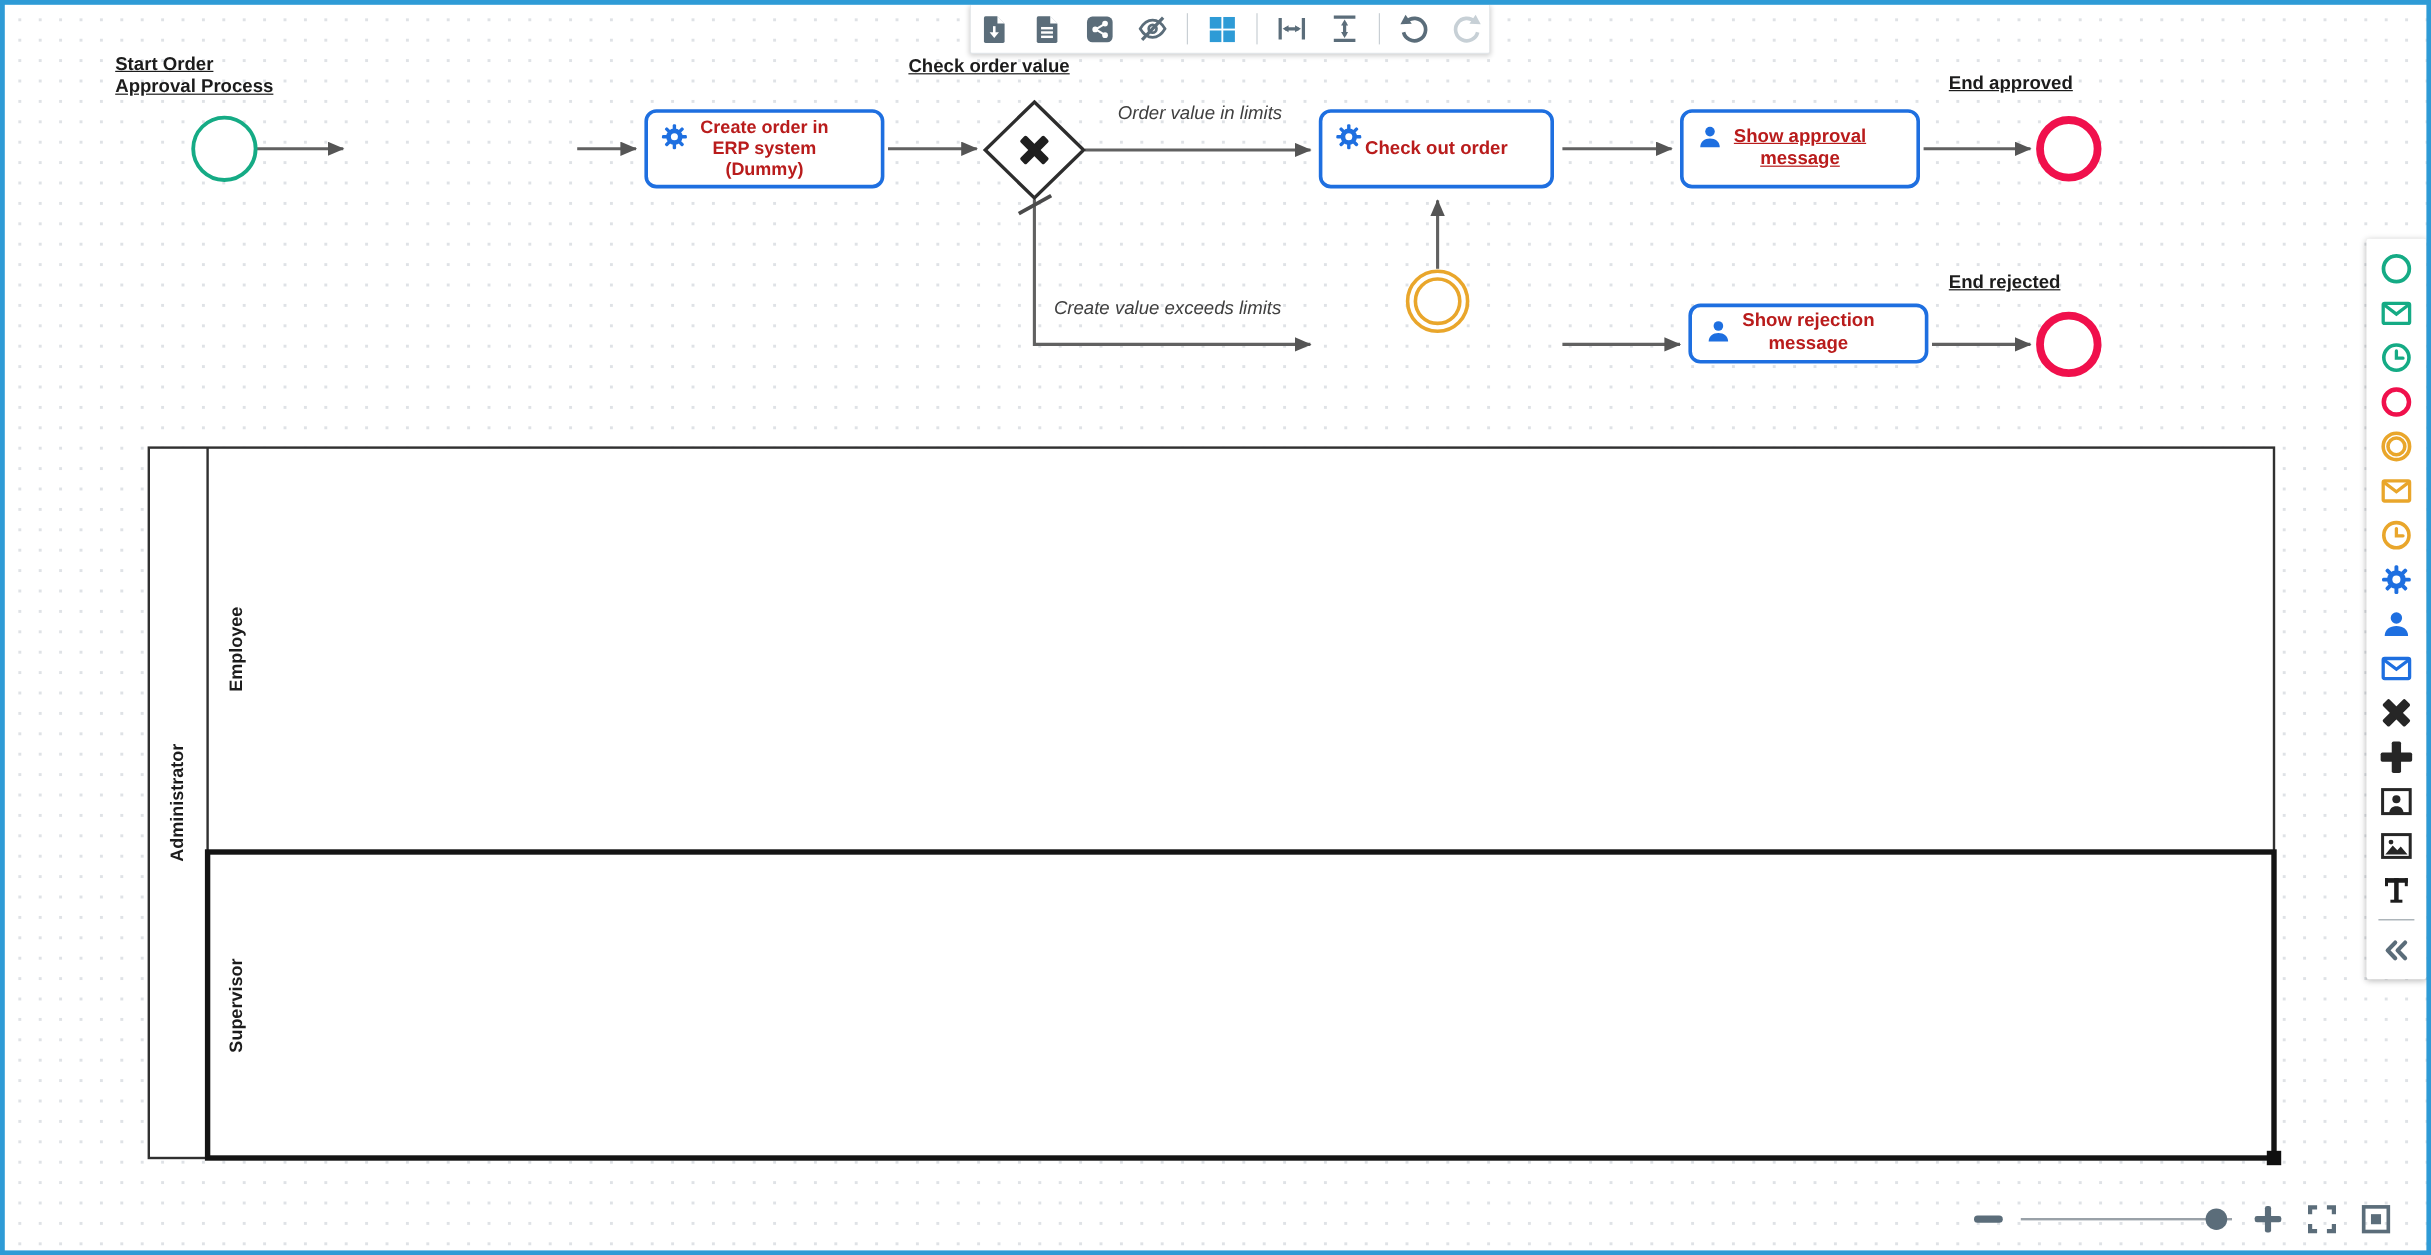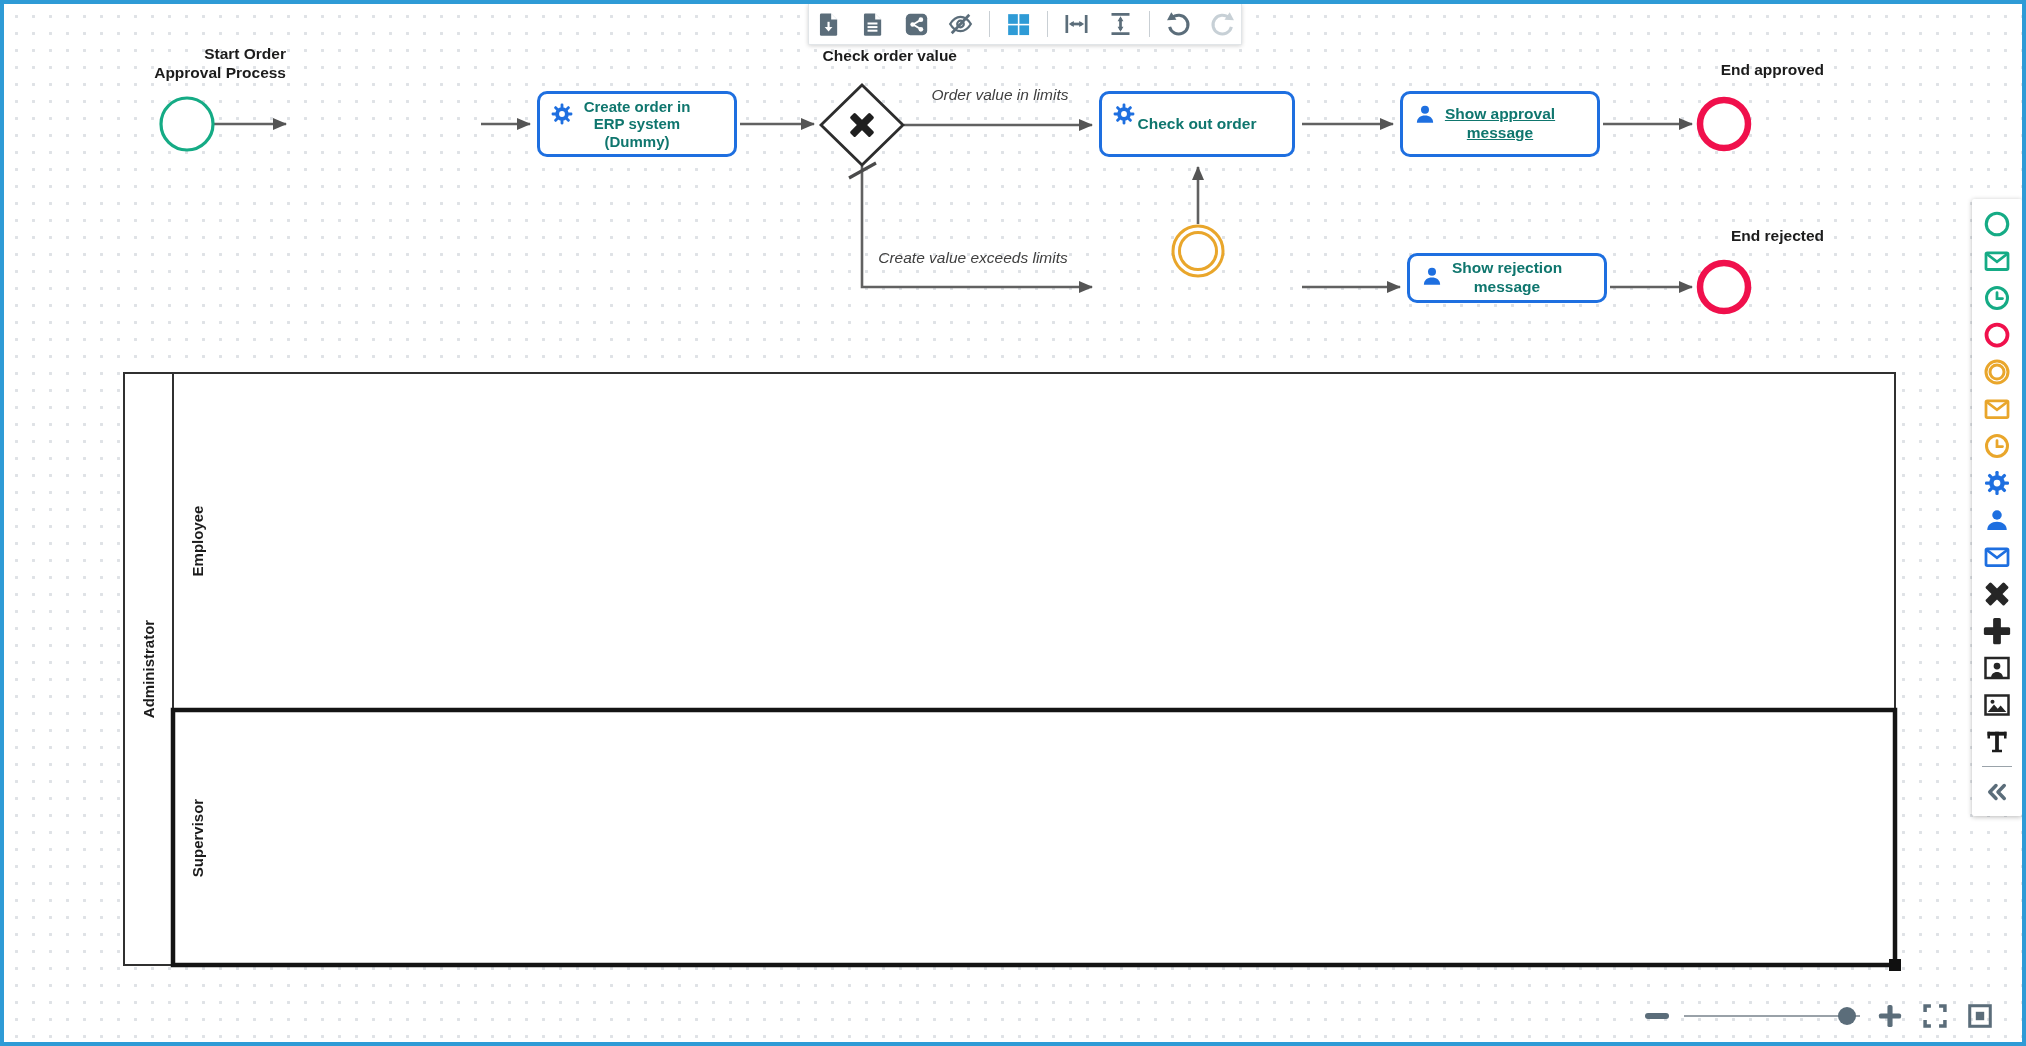--- a/index.html
+++ b/index.html
@@ -7,25 +7,25 @@
   .app{position:absolute;inset:0;width:2026px;height:1046px;}
   .canvas{position:absolute;inset:0;background:#fff;
     background-image:radial-gradient(#dfe2e6 1.4px,transparent 1.6px);
     background-size:17px 17px;background-position:8px 8px;}
   .frame{position:absolute;inset:0;border:4px solid #2e9bd6;pointer-events:none;z-index:60;}
   svg.layer{position:absolute;left:0;top:0;z-index:1;}
   svg.layer.top{z-index:4;pointer-events:none;}
   
   .task{position:absolute;box-sizing:border-box;background:#fff;border:3px solid #1e6fe0;
     border-radius:10px;display:flex;align-items:center;justify-content:center;text-align:center;
-    font-weight:700;font-size:15.5px;color:#0f766e;line-height:1.22;white-space:pre-line;z-index:3;}
+    font-weight:700;font-size:15.5px;color:#b91c1c;line-height:1.22;white-space:pre-line;z-index:3;}
   .task .ticon{position:absolute;left:9px;top:7px;width:26px;height:26px;}
   
-  .dlabel{position:absolute;font-weight:700;font-size:15.5px;color:#1c1c1c;text-align:right;
-    white-space:pre-line;z-index:5;pointer-events:none;line-height:1.25;}
+  .dlabel{position:absolute;font-weight:700;font-size:15.5px;color:#1c1c1c;text-align:left;
+    white-space:pre-line;z-index:5;pointer-events:none;line-height:1.25;text-decoration:underline;}
   .flabel{position:absolute;font-style:italic;font-size:15.5px;color:#404040;text-align:center;
     z-index:5;pointer-events:none;}
   .vlabel{position:absolute;font-weight:700;font-size:15px;color:#1c1c1c;
     transform:translate(-50%,-50%) rotate(-90deg);white-space:nowrap;z-index:2;}
   
   .toolbar{position:absolute;left:808px;top:4px;width:432px;height:40px;background:#fff;
     border:1px solid #e1e5e8;border-top:none;box-shadow:0 1px 4px rgba(0,0,0,.18);
     display:flex;align-items:center;justify-content:center;gap:13px;z-index:10;border-radius:0 0 2px 2px;}
   .tbtn{background:none;border:none;padding:2px;width:31px;height:31px;cursor:pointer;
     display:flex;align-items:center;justify-content:center;color:#5b6d7a;}

